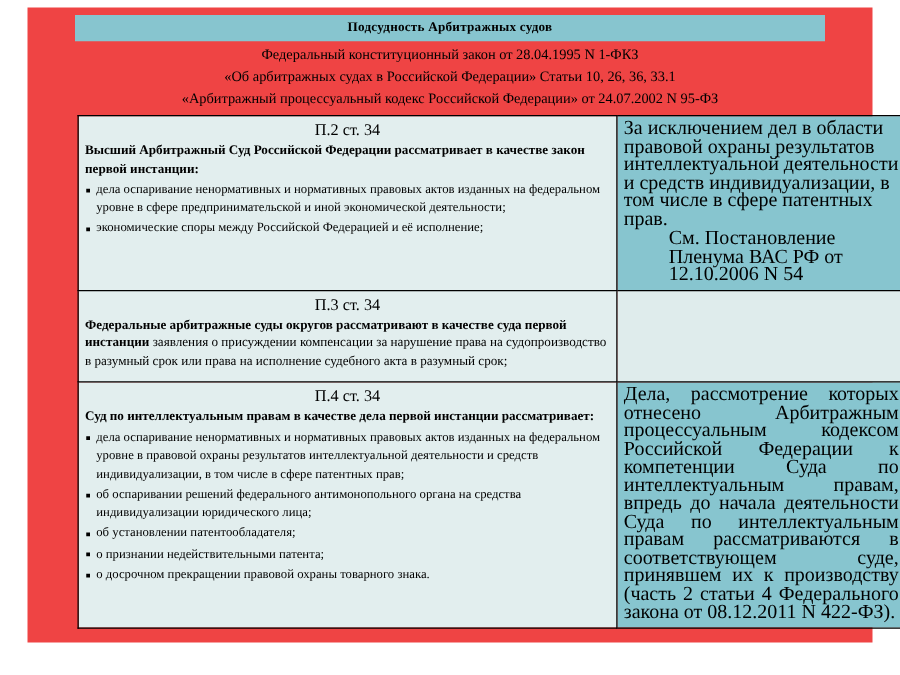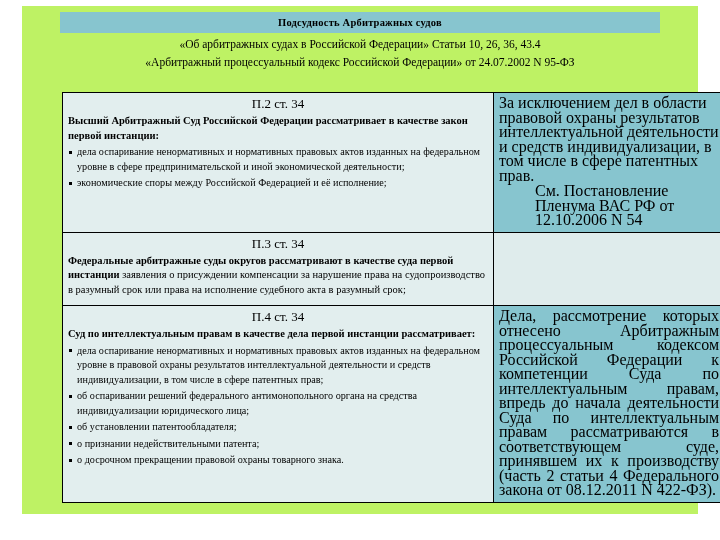--- a/index.html
+++ b/index.html
@@ -14,21 +14,21 @@
     color: #000000;
     overflow: hidden;
   }
 
   #slide {
     position: absolute;
     left: 22px;
     top: 6px;
     width: 676px;
     height: 508px;
-    background: #bef264;
+    background: #ef4444;
   }
 
   
   #title-band {
     position: absolute;
     left: 38px;
     top: 6px;
     width: 600px;
     height: 21px;
     background: #87c5cf;
@@ -134,21 +134,22 @@
 </head>
 <body>
 
 <div id="slide">
 
   <div id="title-band">
     <span class="title-text">Подсудность Арбитражных судов</span>
   </div>
 
   <div id="subtitle">
-    <span class="sub-line">«Об арбитражных судах в Российской Федерации» Статьи 10, 26, 36, 43.4</span>
+    <span class="sub-line">Федеральный конституционный закон от 28.04.1995 N 1-ФКЗ</span>
+    <span class="sub-line">«Об арбитражных судах в Российской Федерации» Статьи 10, 26, 36, 33.1</span>
     <span class="sub-line">«Арбитражный процессуальный кодекс Российской Федерации» от 24.07.2002 N 95-ФЗ</span>
   </div>
 
   <table id="law-table">
     <tbody>
 
       <tr>
         <td class="col-left">
           <div class="art-head">П.2 ст. 34</div>
           <p class="lead">Высший Арбитражный Суд Российской Федерации рассматривает в качестве закон первой инстанции:</p>

